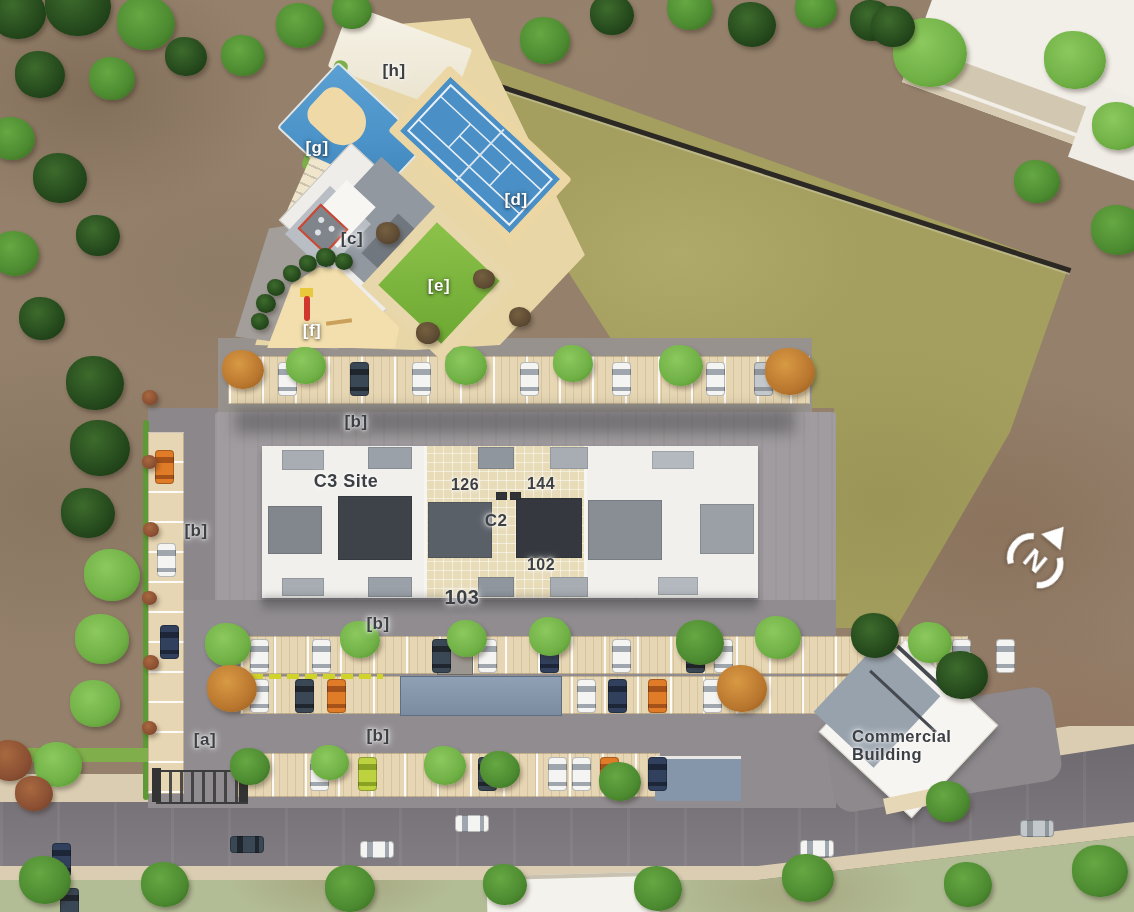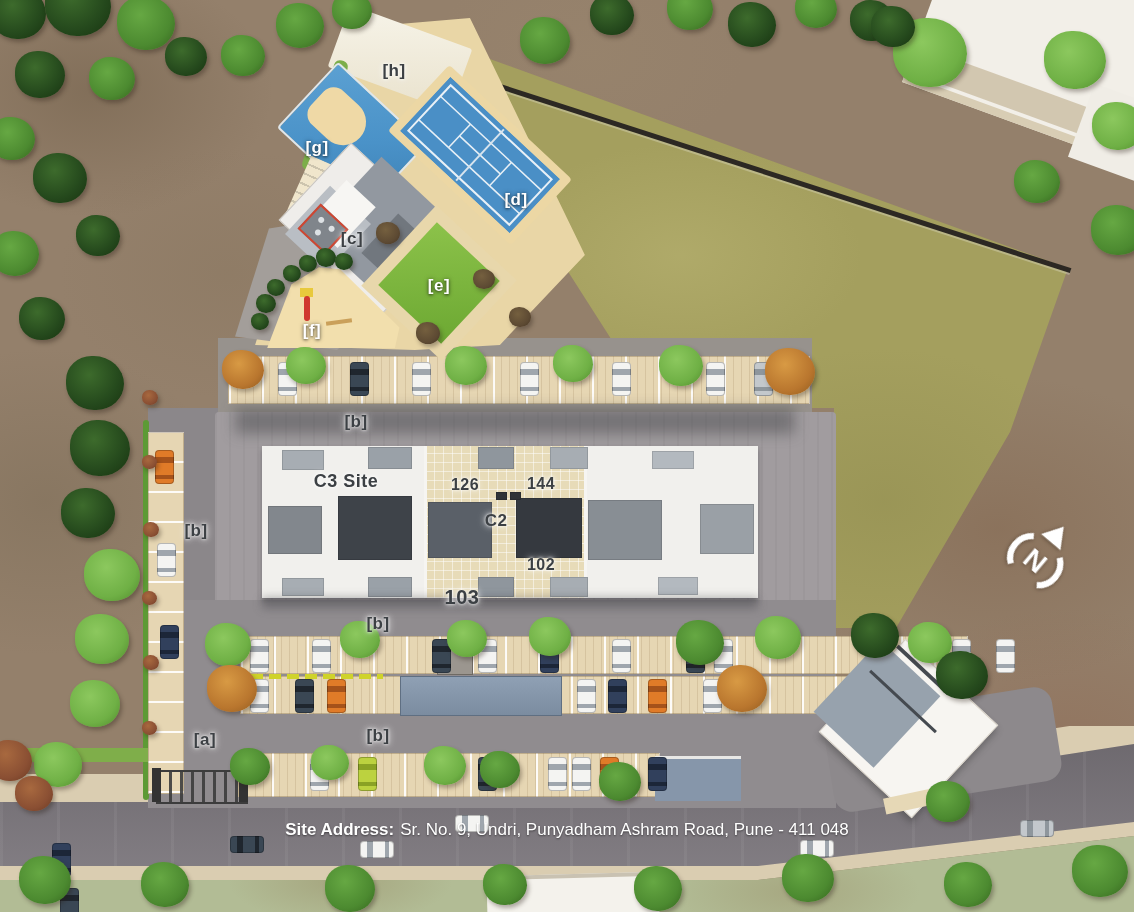--- a/index.html
+++ b/index.html
@@ -361,17 +361,15 @@
   <span class="mk dark" style="left:378px;top:623px;">[b]</span>
   <span class="mk dark" style="left:378px;top:735px;">[b]</span>
   <span class="mk dark" style="left:205px;top:739px;">[a]</span>
 
   <span class="mk dark" style="left:346px;top:481px;font-size:18px;">C3 Site</span>
   <span class="mk dark" style="left:465px;top:485px;font-size:16px;">126</span>
   <span class="mk dark" style="left:541px;top:484px;font-size:16px;">144</span>
   <span class="mk dark" style="left:496px;top:520px;font-size:17px;">C2</span>
   <span class="mk dark" style="left:462px;top:597px;font-size:20px;">103</span>
   <span class="mk dark" style="left:541px;top:565px;font-size:16px;">102</span>
-
-  <div class="banner">
-    <b>Site Address:</b><span>Sr. No. 9, Undri, Punyadham Ashram Road, Pune - 411 048</span>
-  </div>
+  <span class="mk dark blk" style="left:852px;top:727px;width:118px;font-size:16.5px;">Commercial Building</span>
+
 </div>
 
 </body></html>

